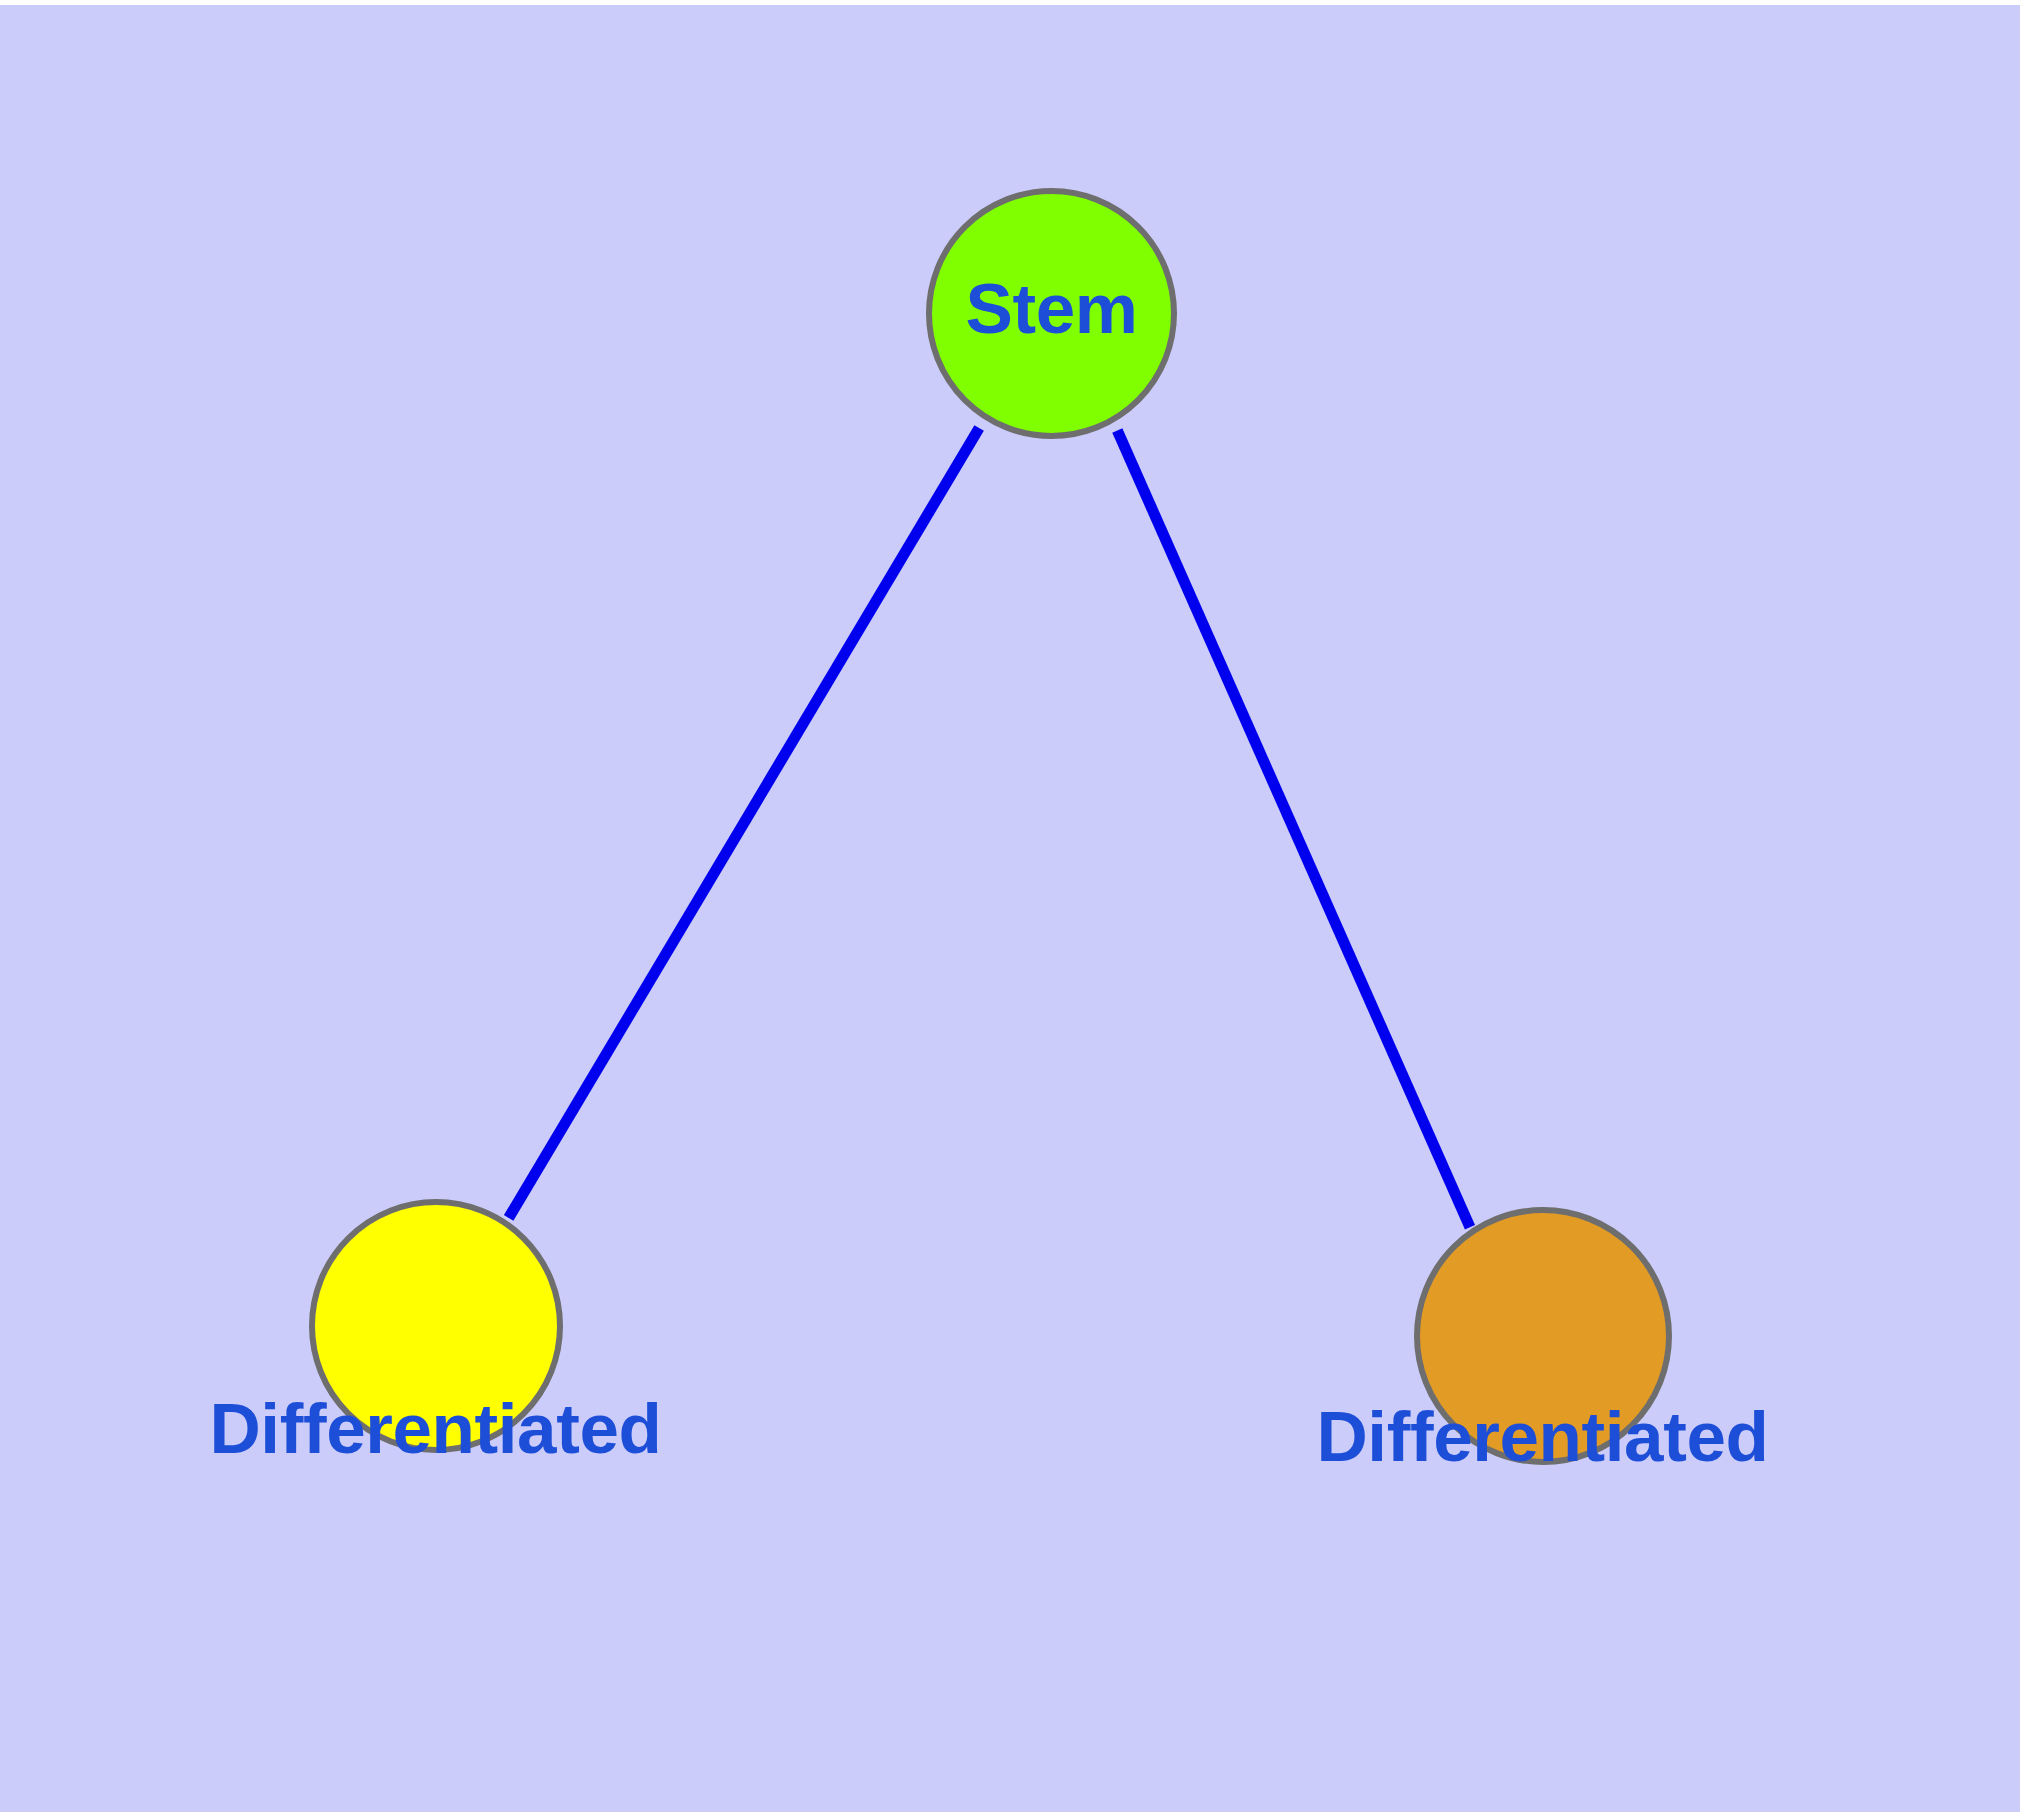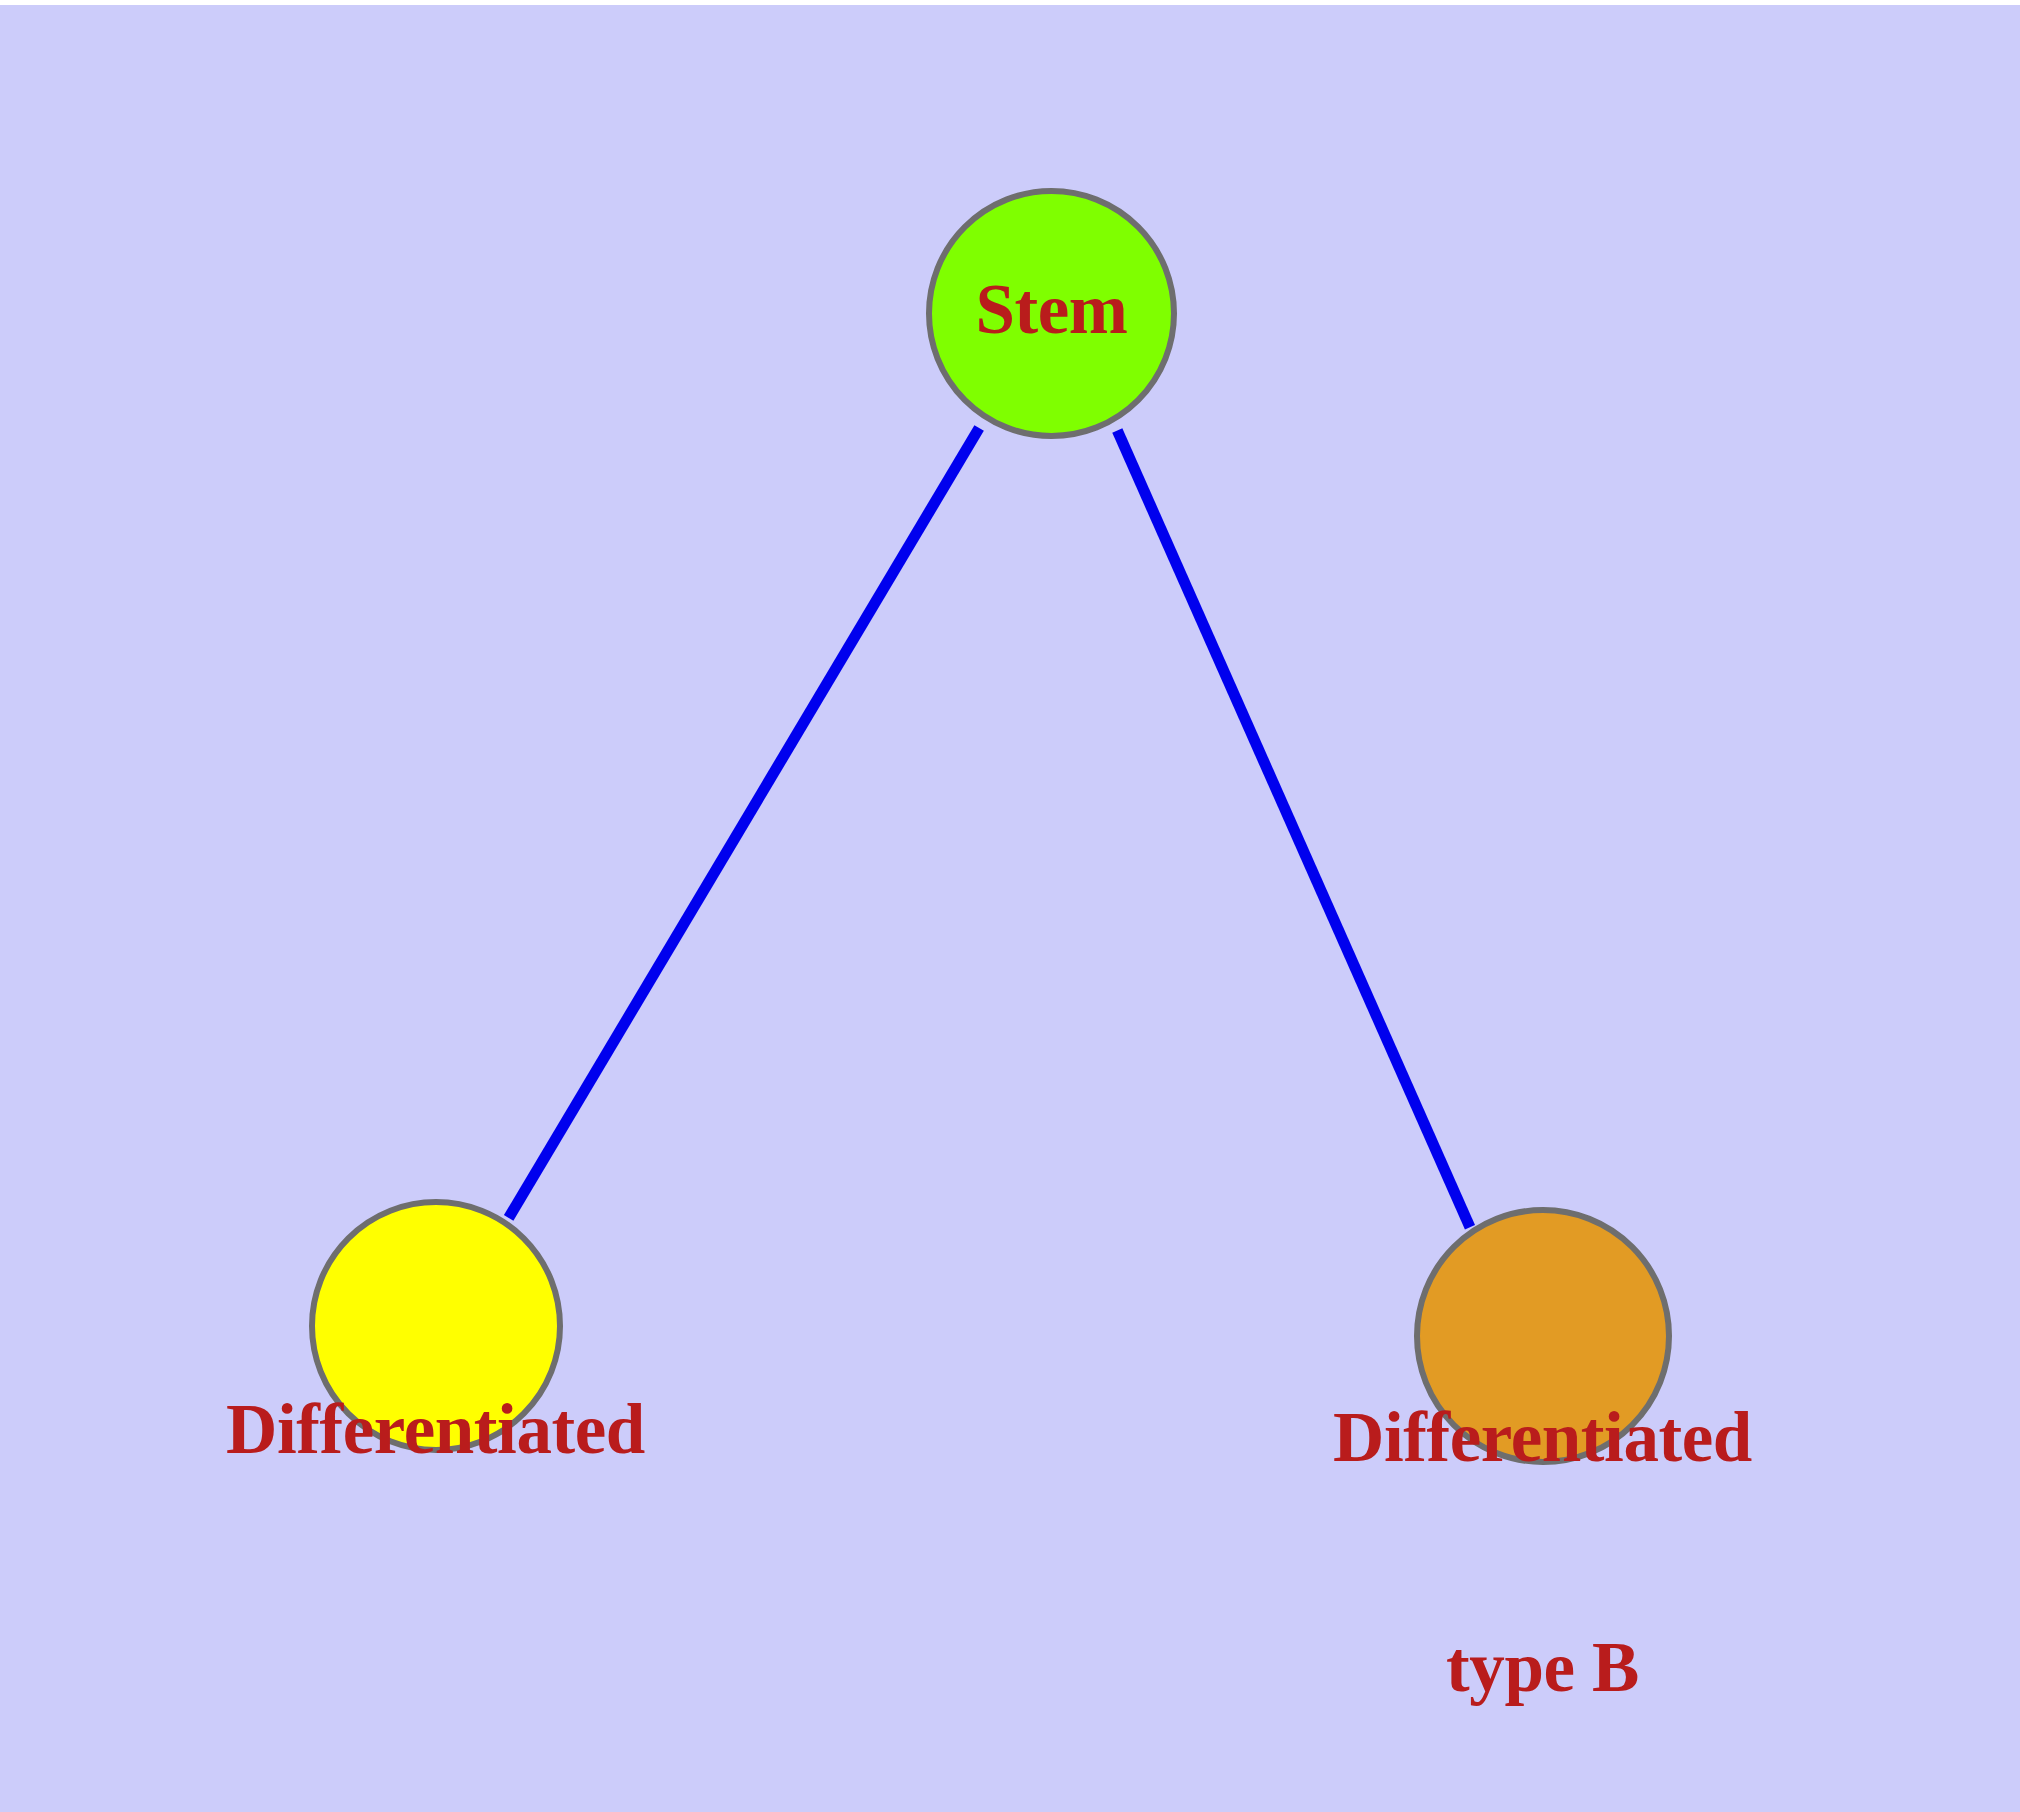--- a/index.html
+++ b/index.html
@@ -32,28 +32,27 @@
     height: 1812px;
   }
   .node {
     position: absolute;
     border-radius: 50%;
     box-sizing: border-box;
     border: 6.8px solid #6e6e6e;
   }
   .node-label {
     position: absolute;
-    color: #b91c1c;
+    color: #1d4ed8;
     font-weight: bold;
     text-align: center;
     white-space: pre;
     line-height: 1.08;
     letter-spacing: -0.4px;
     pointer-events: none;
-    font-family: Liberation Serif, serif;
   }
   #node-stem {
     left: 926px;
     top: 188px;
     width: 251px;
     height: 251px;
     background: #7fff00;
   }
   #node-diff-a {
     left: 309px;
@@ -105,17 +104,16 @@
   <div class="node" id="node-diff-b"></div>
 
   <div class="node-label" id="label-stem">Stem</div>
 
   <div class="node-label" id="label-diff-a">
     <div>Differentiated</div>
   </div>
 
   <div class="node-label" id="label-diff-b">
     <div>Differentiated</div>
-    <div>type B</div>
   </div>
 
 </div>
 
 
 </body></html>

